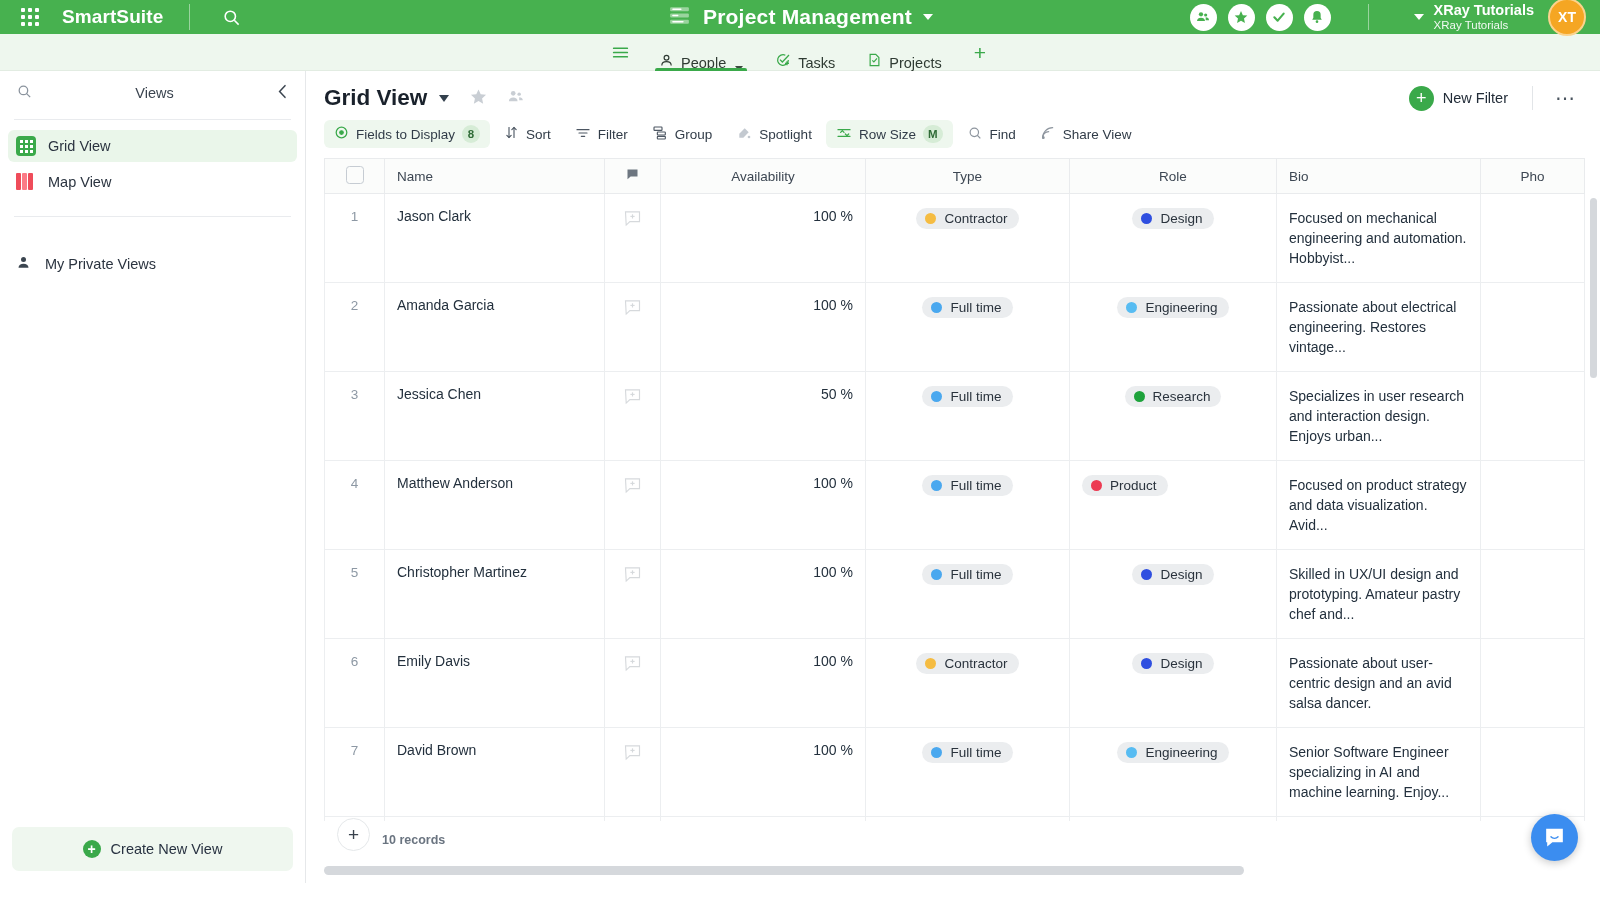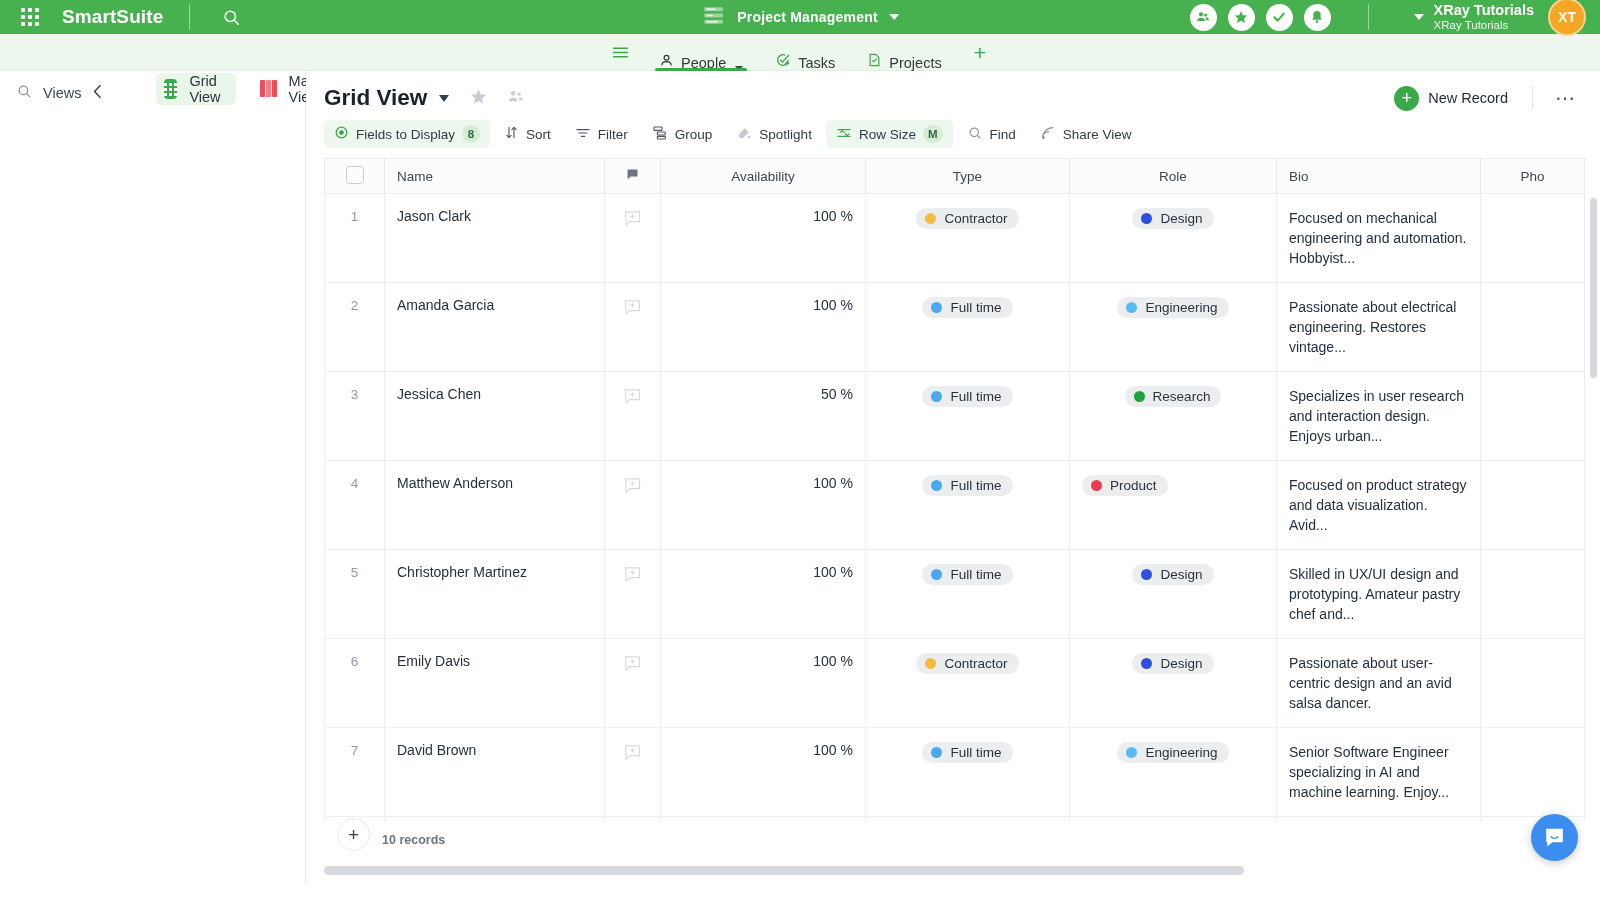--- a/index.html
+++ b/index.html
@@ -20,21 +20,21 @@
   .waffle { width: 44px; display: flex; align-items: center; justify-content: center; margin-left: 8px; }
   .waffle-grid { display: grid; grid-template-columns: repeat(3, 4px); grid-template-rows: repeat(3, 4px); gap: 3px; }
   .waffle-grid i { display: block; width: 4px; height: 4px; background: #fff; border-radius: 1px; }
   .brand { font-size: 19px; font-weight: bold; letter-spacing: .1px; margin-left: 10px; }
   .tb-divider { width: 1px; height: 26px; background: rgba(255,255,255,.45); margin: 0 26px; }
   .tb-search { width: 30px; height: 30px; display: flex; align-items: center; justify-content: center; cursor: pointer; }
   .center-title {
     position: absolute; left: 50%; transform: translateX(-50%);
     display: flex; align-items: center; gap: 11px;
   }
-  .center-title .sol-title { font-size: 14px; font-weight: bold; letter-spacing: .2px; }
+  .center-title .sol-title { font-size: 21px; font-weight: bold; letter-spacing: .2px; }
   .caret-dn { width: 0; height: 0; border-left: 5px solid transparent; border-right: 5px solid transparent; border-top: 6px solid #fff; }
   .tb-right { margin-left: auto; display: flex; align-items: center; gap: 11px; padding-right: 14px; }
   .circ-icon {
     width: 27px; height: 27px; border-radius: 50%; background: #fff; color: #47b14f;
     display: flex; align-items: center; justify-content: center; cursor: pointer;
   }
   .ws-block { display: flex; align-items: center; gap: 10px; margin-left: 8px; }
   .ws-caret { width: 0; height: 0; border-left: 5px solid transparent; border-right: 5px solid transparent; border-top: 6px solid #fff; }
   .ws-names { line-height: 1.15; text-align: left; }
   .ws-name { font-size: 14.5px; font-weight: bold; }
@@ -59,21 +59,21 @@
   .tab.active::after {
     content: ""; position: absolute; left: 12px; right: 12px; bottom: 0; height: 3px; background: #3aa94a; border-radius: 2px 2px 0 0;
   }
   .tab .tcaret { width: 0; height: 0; border-left: 4px solid transparent; border-right: 4px solid transparent; border-top: 5px solid #3b4a3f; margin-left: 2px; }
   .tab-add { padding: 0 16px; color: #3aa94a; font-size: 21px; cursor: pointer; line-height: 1; }
 
   
   .body-wrap { display: flex; height: calc(900px - 51px - 37px); }
 
   
-  .sidebar { width: 306px; background: #fff; border-right: 1px solid #e6e8ea; display: flex; flex-direction: row; position: relative; }
+  .sidebar { width: 306px; background: #fff; border-right: 1px solid #e6e8ea; display: flex; flex-direction: column; position: relative; }
   .sb-head { height: 44px; display: flex; align-items: center; padding: 0 16px; gap: 10px; }
   .sb-head .sb-title { flex: 1; text-align: center; font-size: 14.5px; color: #3b4550; }
   .sb-sep { height: 1px; background: #e9ebee; margin: 4px 14px 8px; }
   .sb-item {
     display: flex; align-items: center; gap: 12px; height: 32px; margin: 2px 8px;
     padding: 0 8px; border-radius: 6px; font-size: 14.5px; color: #2b3440; cursor: pointer;
   }
   .sb-item.active { background: #eaf6ea; }
   .ico-grid { width: 20px; height: 20px; border-radius: 4px; background: #3aa94a; display: grid;
     grid-template-columns: repeat(3, 3px); grid-template-rows: repeat(3, 3px); gap: 2px;
@@ -352,21 +352,21 @@
         <svg width="20" height="19" viewBox="0 0 24 24" fill="#c9ced4">
             <circle cx="8.5" cy="8" r="2.9"></circle>
             <circle cx="16" cy="9" r="2.2"></circle>
             <path d="M3 18c0-3.1 2.5-4.7 5.5-4.7S14 14.9 14 18z"></path>
             <path d="M16 13c2.4 0 4.6 1.3 4.6 3.8H16z"></path>
           </svg>
       </span>
       <span class="vh-spacer"></span>
       <div class="new-record">
         <span class="nr-circle">+</span>
-        <span>New Record</span>
+        <span>New Filter</span>
       </div>
       <span class="vh-sep"></span>
       <span class="kebab">⋯</span>
     </div>
 
     <div class="toolbar">
       <div class="tb-btn hl">
         <span>
           <svg width="15" height="15" viewBox="0 0 24 24" fill="none" stroke="#3aa94a" stroke-width="2">
               <circle cx="12" cy="12" r="8.5"></circle>

